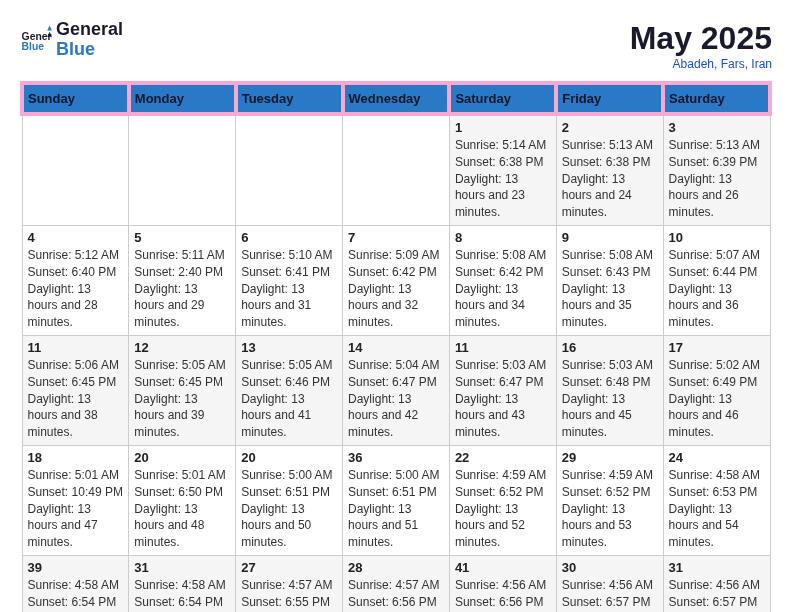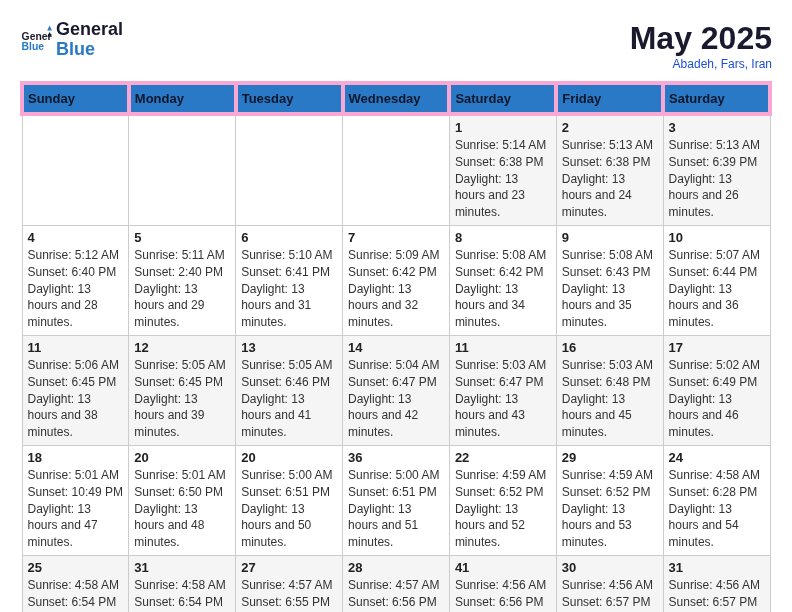--- a/index.html
+++ b/index.html
@@ -285,28 +285,28 @@
         <td>
           <span class="day-number">29</span>
           <div class="cell-content">Sunrise: 4:59 AM
 Sunset: 6:52 PM
 Daylight: 13 hours
 and 53 minutes.</div>
         </td>
         <td>
           <span class="day-number">24</span>
           <div class="cell-content">Sunrise: 4:58 AM
-Sunset: 6:28 PM
+Sunset: 6:53 PM
 Daylight: 13 hours
 and 54 minutes.</div>
         </td>
       </tr>
       <tr>
         <td>
-          <span class="day-number">25</span>
+          <span class="day-number">39</span>
           <div class="cell-content">Sunrise: 4:58 AM
 Sunset: 6:54 PM
 Daylight: 13 hours
 and 55 minutes.</div>
         </td>
         <td>
           <span class="day-number">31</span>
           <div class="cell-content">Sunrise: 4:58 AM
 Sunset: 6:54 PM
 Daylight: 13 hours

